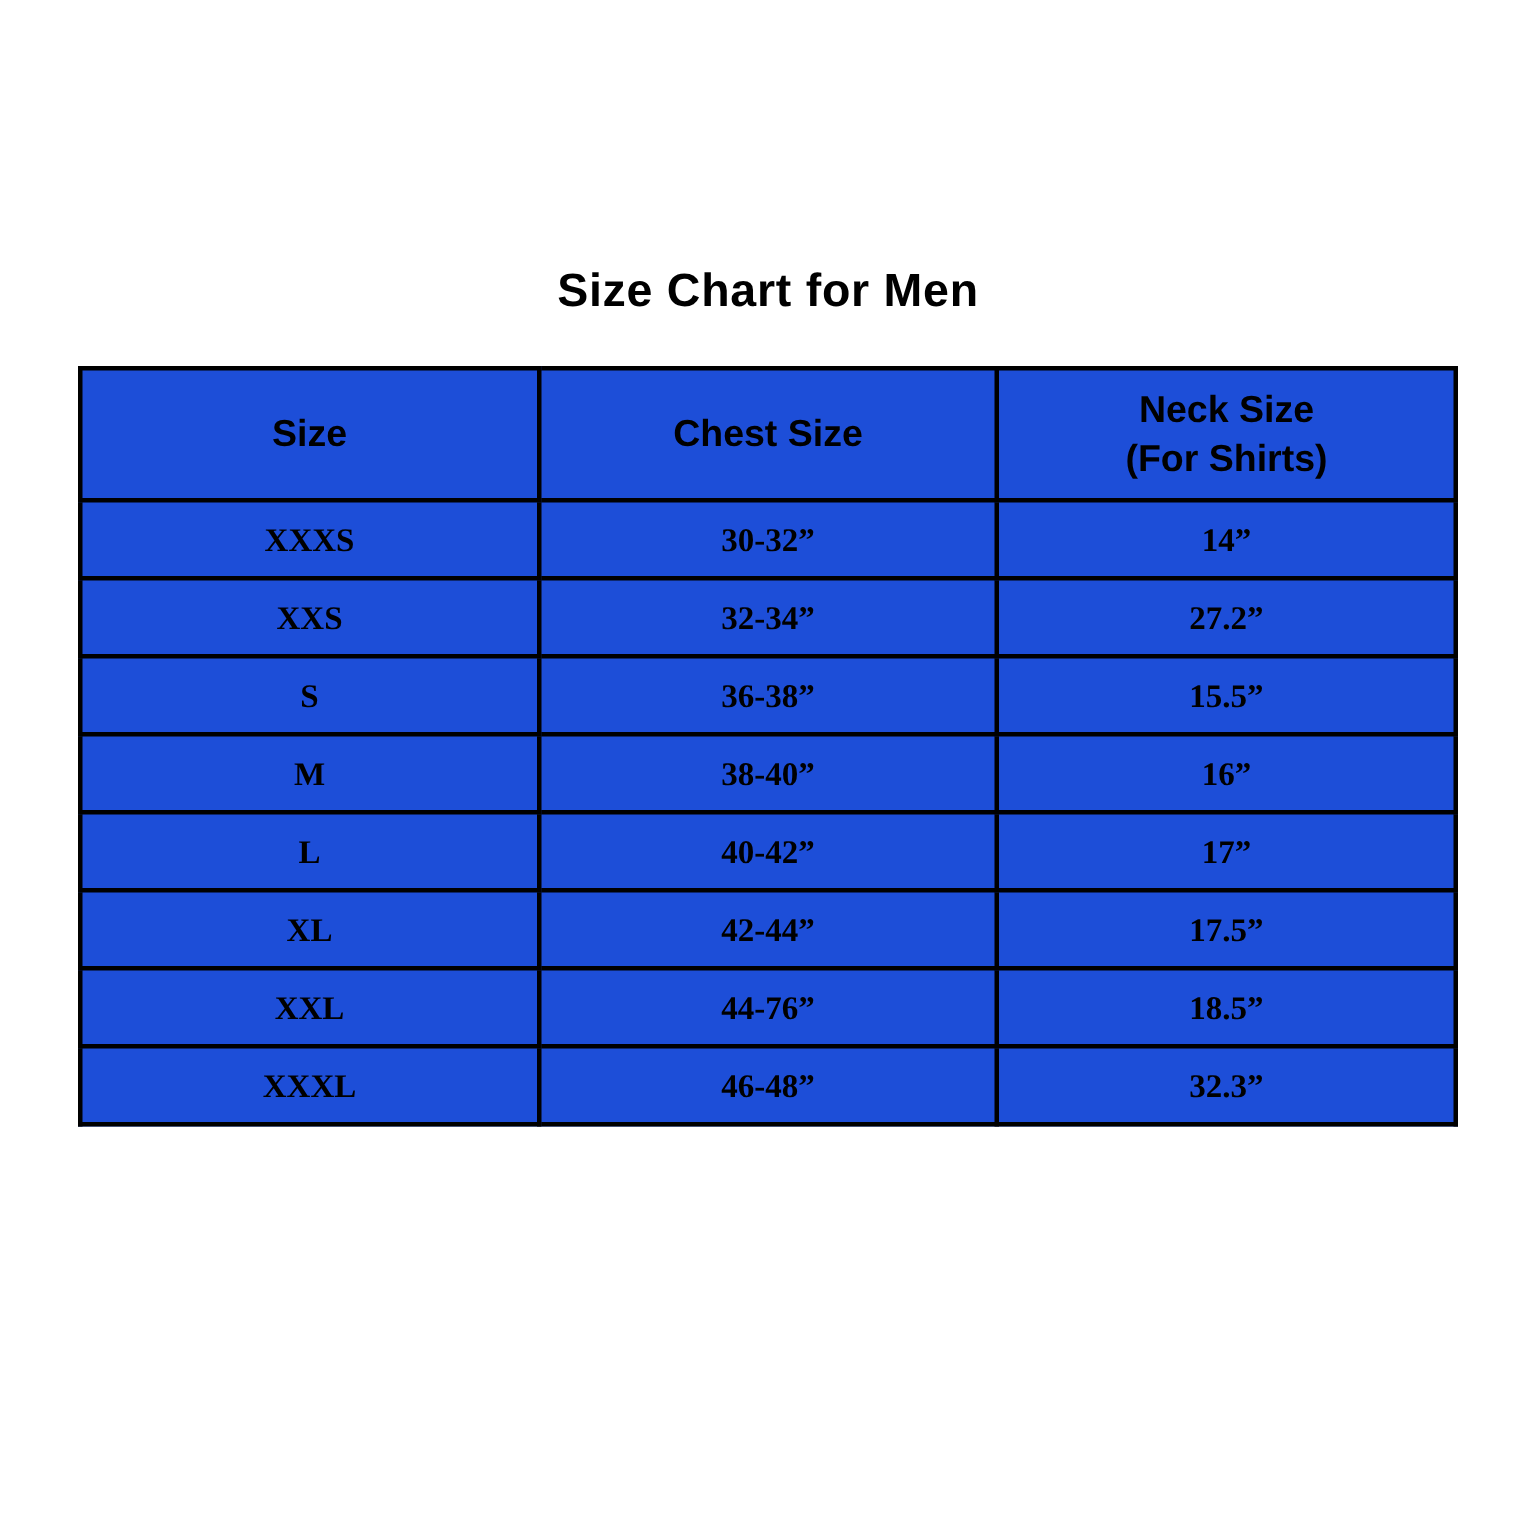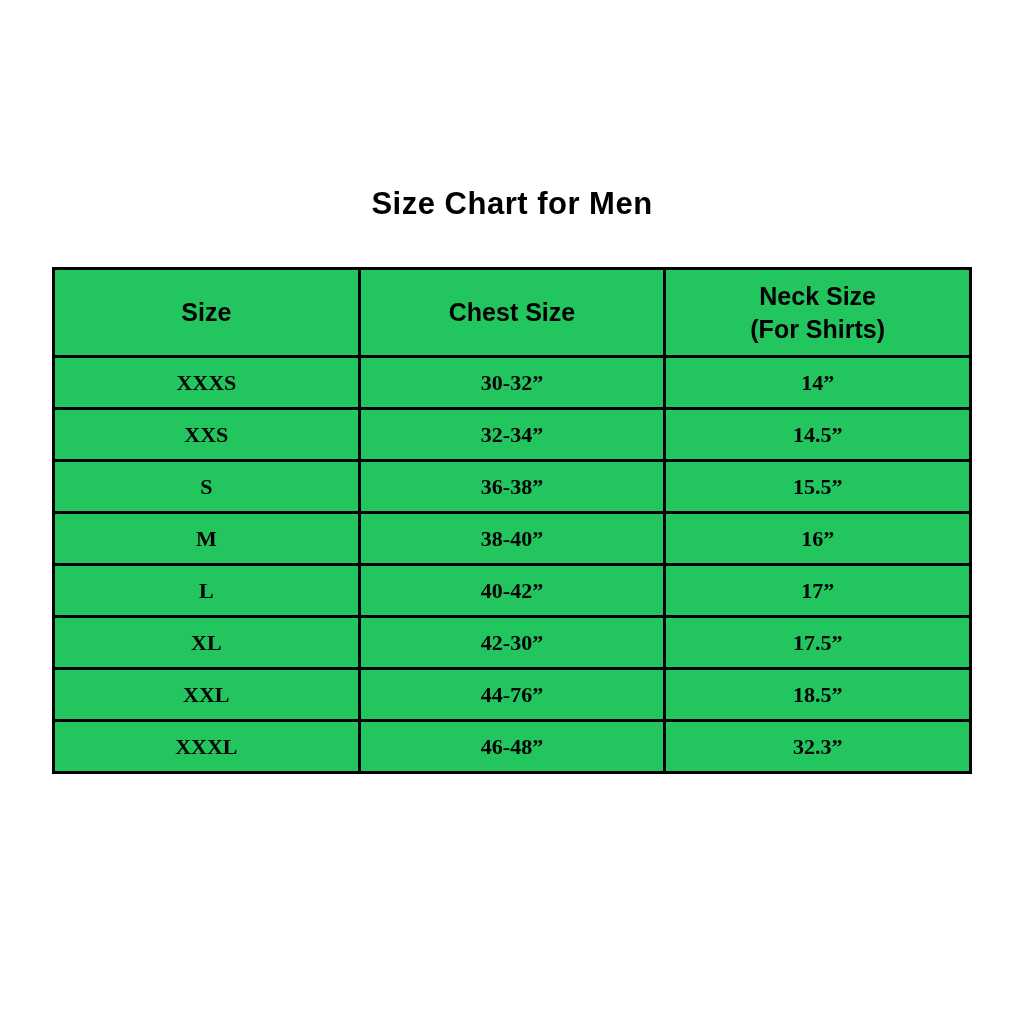--- a/index.html
+++ b/index.html
@@ -10,39 +10,38 @@
     width: 1024px;
     height: 1024px;
     background: #ffffff;
     font-family: "Liberation Sans", sans-serif;
     color: #000000;
     position: relative;
     overflow: hidden;
   }
   .page-title {
     position: absolute;
-    top: 186px;
+    top: 176px;
     left: 0;
     width: 100%;
     margin: 0;
     text-align: center;
     font-size: 31px;
     font-weight: bold;
     letter-spacing: 0.5px;
     color: #000000;
   }
   table.size-chart {
     position: absolute;
     left: 52px;
     top: 244px;
     width: 920px;
     border-collapse: collapse;
     table-layout: fixed;
-    background: #22c55e;
-    margin-top: 23px;
+    background: #1d4ed8;
   }
   table.size-chart th,
   table.size-chart td {
     border: 3px solid #000000;
     text-align: center;
     vertical-align: middle;
     padding: 0;
     width: 33.333%;
   }
   table.size-chart th {
@@ -80,40 +79,40 @@
   </thead>
   <tbody>
     <tr>
       <td>XXXS</td>
       <td>30-32”</td>
       <td>14”</td>
     </tr>
     <tr>
       <td>XXS</td>
       <td>32-34”</td>
-      <td>14.5”</td>
+      <td>27.2”</td>
     </tr>
     <tr>
       <td>S</td>
       <td>36-38”</td>
       <td>15.5”</td>
     </tr>
     <tr>
       <td>M</td>
       <td>38-40”</td>
       <td>16”</td>
     </tr>
     <tr>
       <td>L</td>
       <td>40-42”</td>
       <td>17”</td>
     </tr>
     <tr>
       <td>XL</td>
-      <td>42-30”</td>
+      <td>42-44”</td>
       <td>17.5”</td>
     </tr>
     <tr>
       <td>XXL</td>
       <td>44-76”</td>
       <td>18.5”</td>
     </tr>
     <tr>
       <td>XXXL</td>
       <td>46-48”</td>

